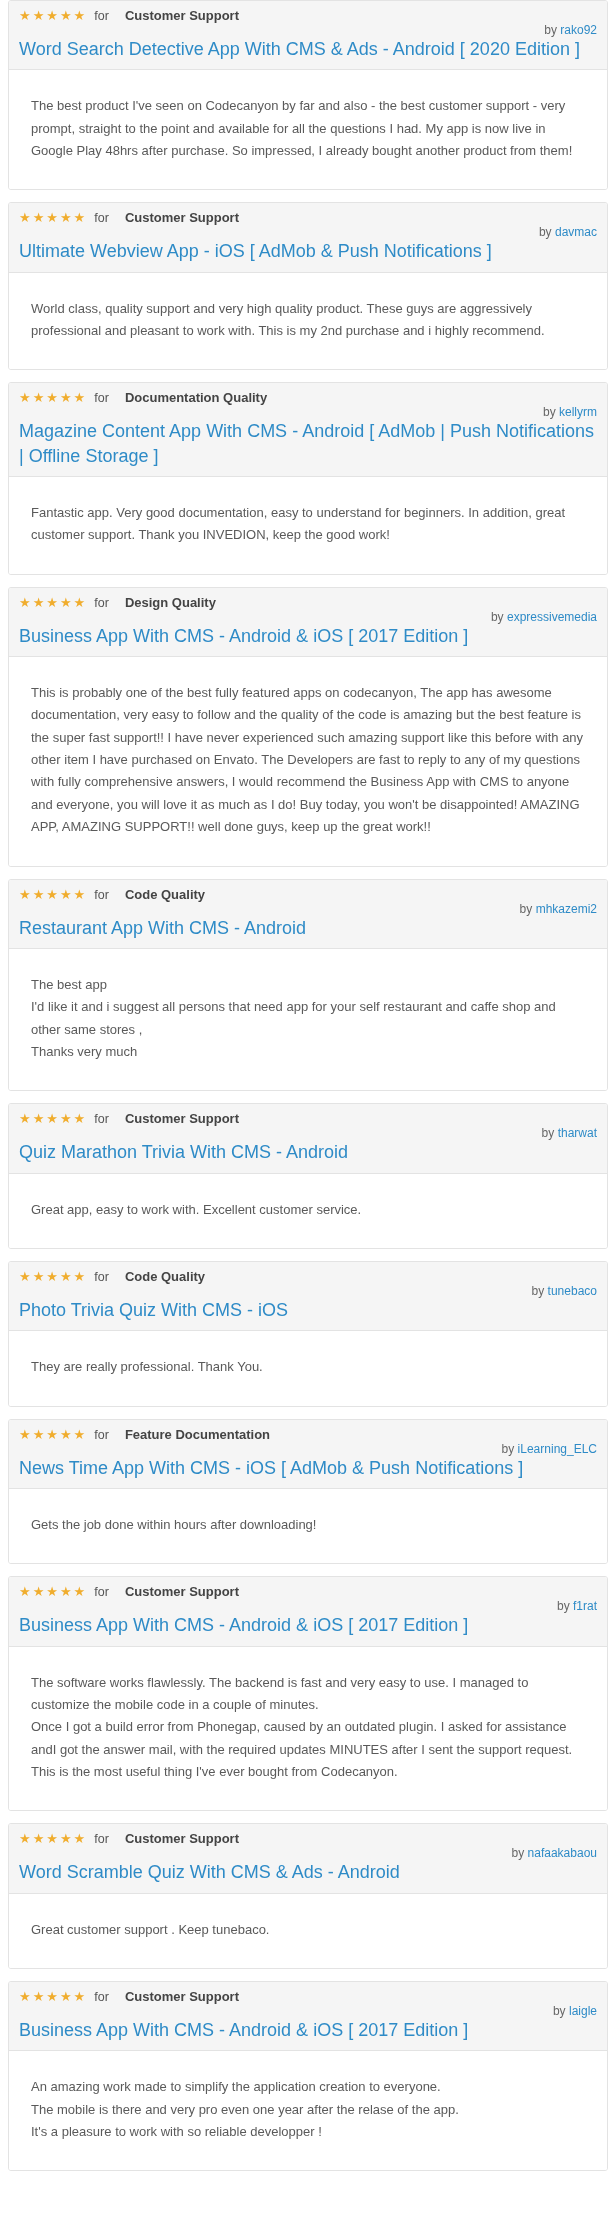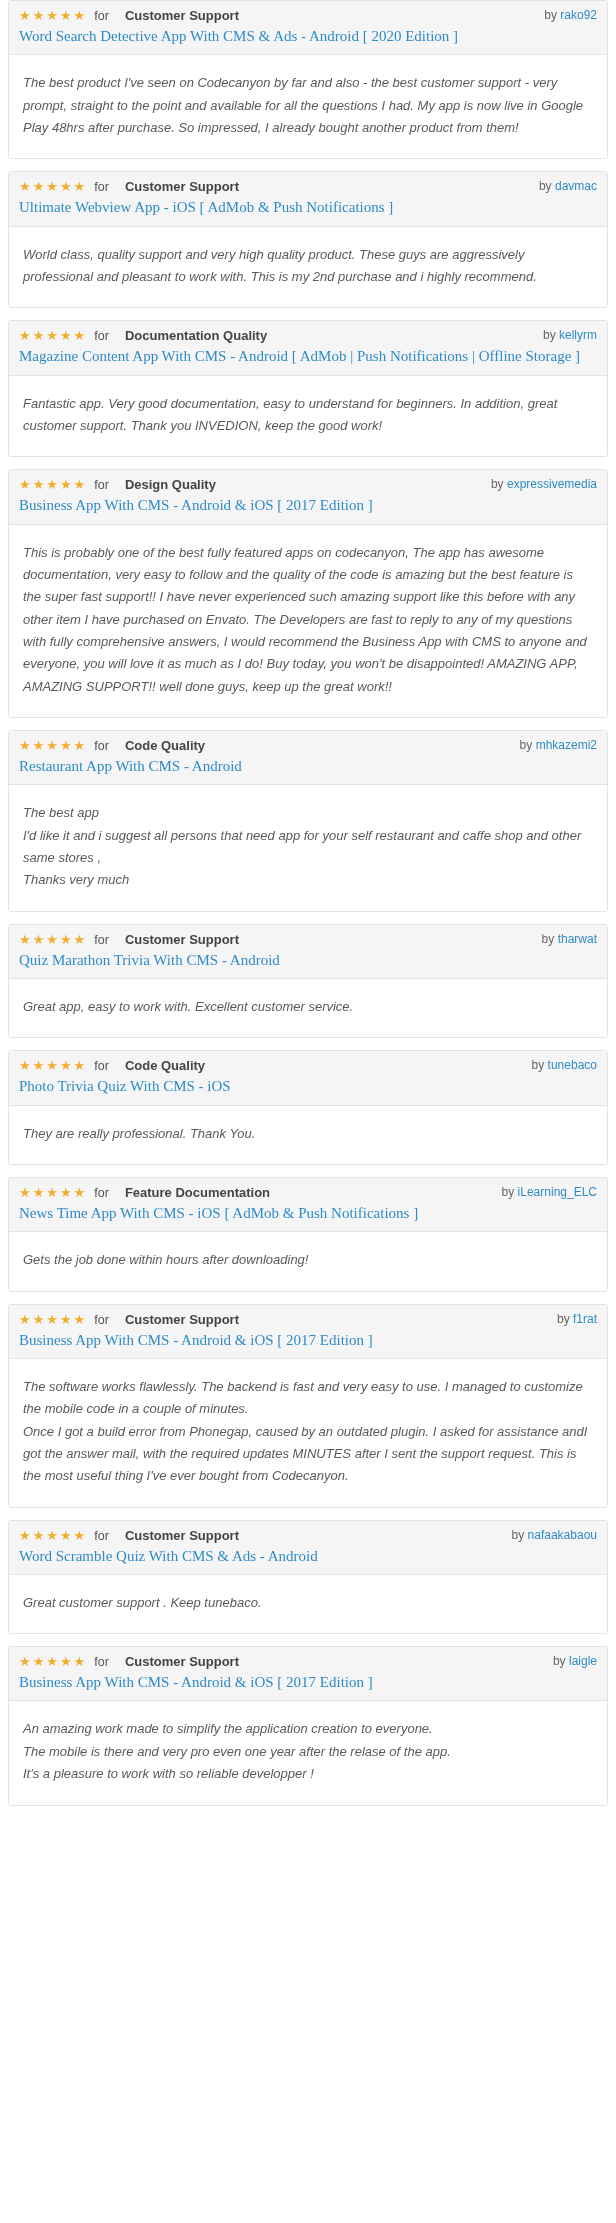--- a/index.html
+++ b/index.html
@@ -53,54 +53,52 @@
   }
   .criteria {
     font-weight: bold;
     color: #444444;
     font-size: 13px;
     flex: 0 0 auto;
   }
   .byline {
     position: absolute;
     right: 10px;
-    top: 7px;
+    top: 22px;
     font-size: 12px;
     color: #666666;
     white-space: nowrap;
   }
   .byline .by-word {
     color: #666666;
   }
   .author-link {
     color: #2e8bc7;
     text-decoration: none;
     cursor: pointer;
   }
   .item-link {
     display: block;
-    margin-top: 3px;
+    margin-top: 14px;
     color: #2e8bc7;
-    font-size: 15px;
+    font-size: 18px;
     text-decoration: none;
     cursor: pointer;
     line-height: 1.35;
-    font-family: Liberation Serif, serif;
   }
   .review-body {
     padding: 17px 14px 19px 14px;
     background: #ffffff;
   }
   .review-text {
     font-size: 13px;
     line-height: 1.72;
     color: #5a5a5a;
-    margin: 0;
+    margin: 8px;
     white-space: pre-line;
-    font-style: italic;
   }
 </style>
 </head>
 <body>
 
 <div id="reviews-list">
   <div class="review-card">
     <div class="review-header">
       <div class="header-top">
         <span class="stars">★★★★★</span>

